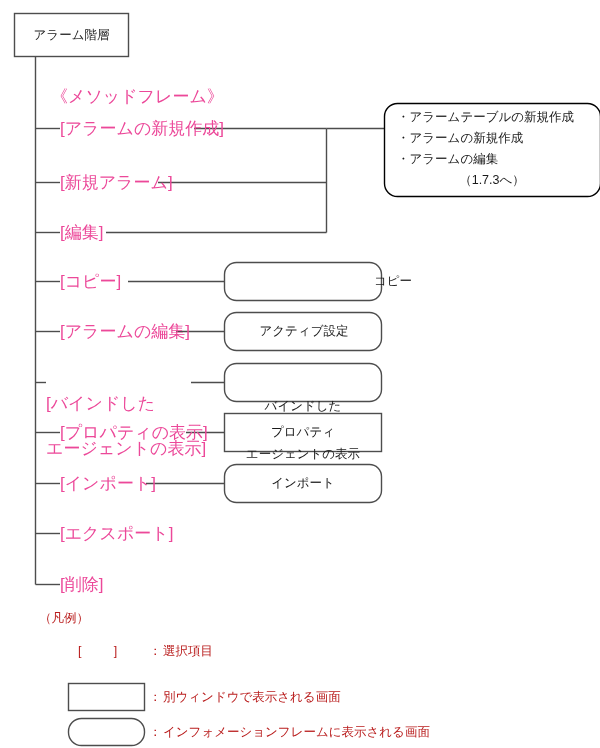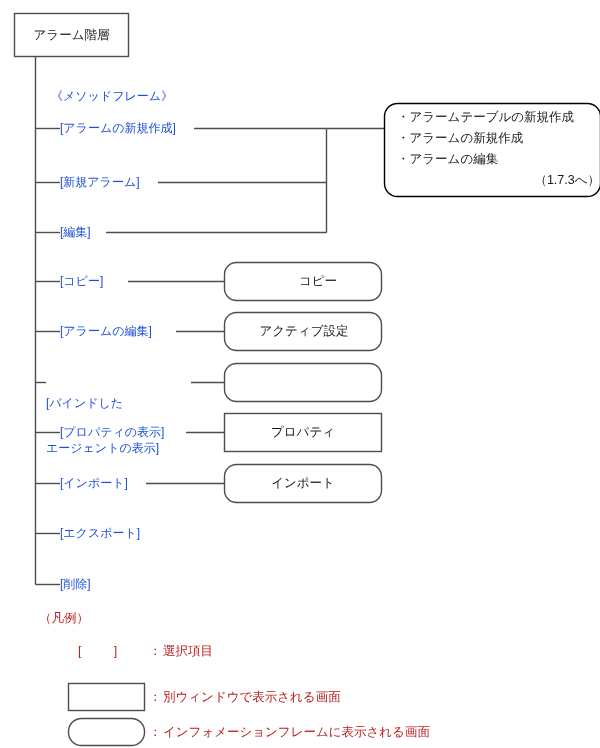--- a/index.html
+++ b/index.html
@@ -24,23 +24,23 @@
   svg.layer {
     position: absolute;
     left: 0; top: 0;
     width: 600px;
     height: 748px;
     pointer-events: none;
   }
   .lbl {
     position: absolute;
     white-space: pre;
-    font-size: 12px;
+    font-size: 17px;
     line-height: 15px;
-    color: #1d4ed8;
+    color: #ec4899;
     letter-spacing: 0px;
   }
   .boxtext {
     position: absolute;
     text-align: center;
     white-space: pre;
     font-size: 12.5px;
     line-height: 16px;
     color: #1a1a1a;
   }
@@ -124,25 +124,29 @@
   </div>
 
   <div class="lbl" style="left:54px; top:425px;">[プロパティの表示]</div>
   <div class="lbl" style="left:54px; top:476px;">[インポート]</div>
   <div class="lbl" style="left:54px; top:526px;">[エクスポート]</div>
   <div class="lbl" style="left:54px; top:577px;">[削除]</div>
 
   <div class="infotext" style="left:391px; top:107px;">・アラームテーブルの新規作成</div>
   <div class="infotext" style="left:391px; top:128px;">・アラームの新規作成</div>
   <div class="infotext" style="left:391px; top:149px;">・アラームの編集</div>
-  <div class="infotext" style="left:378px; top:170px; width:216px; text-align:right;">（1.7.3へ）</div>
+  <div class="infotext" style="left:378px; top:170px; width:216px; text-align:center;">（1.7.3へ）</div>
 
-  <div class="boxtext" style="left:218px; top:273px; width:188px;">コピー</div>
+  <div class="boxtext" style="left:218px; top:273px; width:188px;text-align:right;">コピー</div>
   <div class="boxtext" style="left:218px; top:323px; width:160px;">アクティブ設定</div>
 
+  <div class="boxtext" style="left:218px; top:366px; width:158px;">
+    <span style="display:block;">バインドした</span>
+    <span style="display:block;">エージェントの表示</span>
+  </div>
 
   <div class="boxtext" style="left:218px; top:424px; width:158px;">プロパティ</div>
   <div class="boxtext" style="left:218px; top:475px; width:158px;">インポート</div>
 
   <div class="legend-txt" style="left:33px; top:610px;">（凡例）</div>
 
   <div class="legend-txt" style="left:72px; top:643px; letter-spacing:1px;">[       ]</div>
   <div class="legend-txt" style="left:143px; top:643px;">：</div>
   <div class="legend-txt" style="left:157px; top:643px;">選択項目</div>
 

